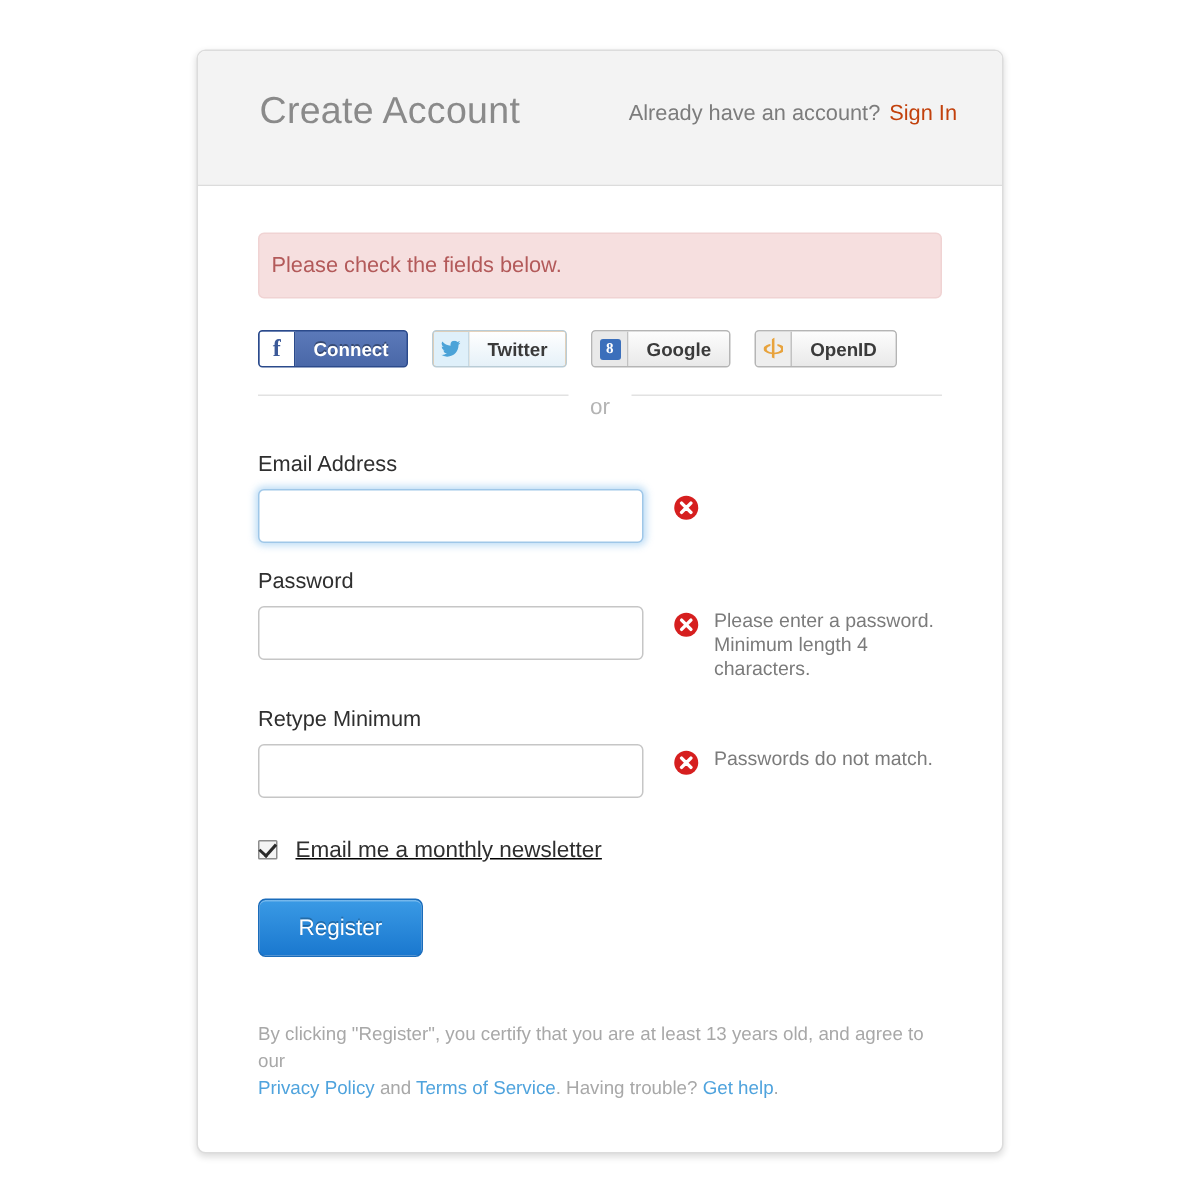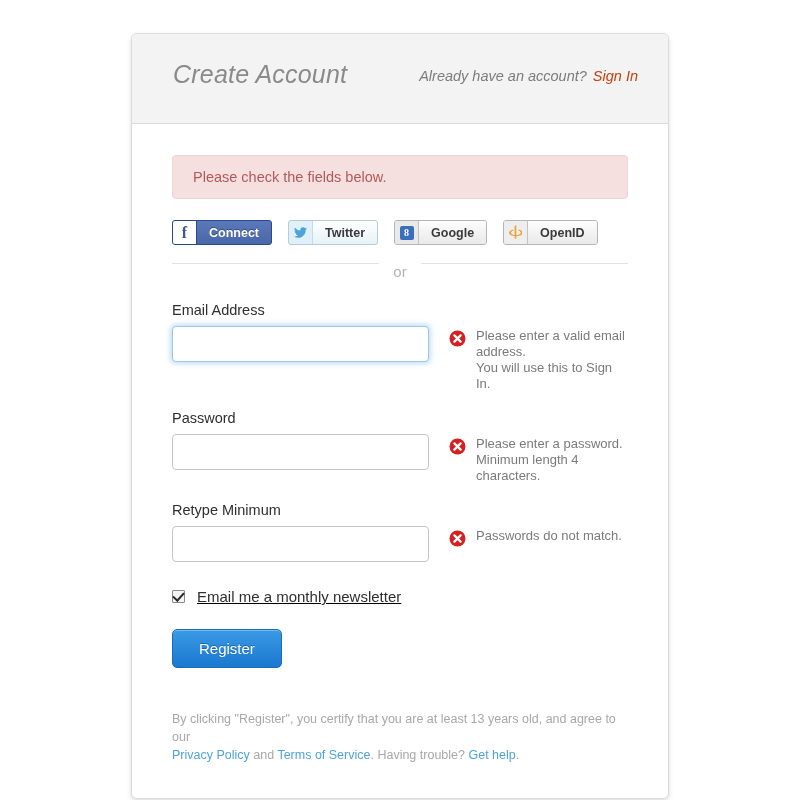--- a/index.html
+++ b/index.html
@@ -27,21 +27,20 @@
     box-shadow: 0 2px 5px rgba(0,0,0,0.14);
     box-sizing: border-box;
   }
 
   .card-header {
     height: 89px;
     background: #f3f3f3;
     border-bottom: 1px solid #dcdcdc;
     border-radius: 5px 5px 0 0;
     position: relative;
-    font-style: italic;
   }
   .page-title {
     position: absolute;
     left: 41px;
     top: 26px;
     font-size: 25px;
     font-weight: 300;
     color: #8a8a8a;
     letter-spacing: 0.2px;
     white-space: nowrap;
@@ -65,21 +64,21 @@
     padding: 31px 40px 34px 40px;
   }
 
   
   .alert {
     background: #f6dfdf;
     border: 1px solid #f0d3d3;
     border-radius: 4px;
     color: #b35a5a;
     font-size: 14.5px;
-    padding: 13px 20px;
+    padding: 13px 8px;
     margin-bottom: 21px;
   }
 
   
   .social-row {
     display: flex;
     gap: 16px;
     margin-bottom: 18px;
   }
   .social-btn {
@@ -390,24 +389,20 @@
     <div class="field-block">
       <div class="field-label">Email Address</div>
       <div class="field-row">
         <input class="text-input focused" type="text" placeholder="" style="">
         <div class="error-group">
           <span class="error-icon">
             <svg width="17" height="17" viewBox="0 0 17 17" aria-hidden="true">
               <circle cx="8.5" cy="8.5" r="8" fill="#d61f1f"></circle>
               <path d="M5.4 5.4l6.2 6.2M11.6 5.4l-6.2 6.2" stroke="#ffffff" stroke-width="2.3" stroke-linecap="round"></path>
             </svg>
-          </span>
-          <span class="error-texts">
-            <span class="error-msg">Please enter a valid email address.</span>
-            <span class="error-hint">You will use this to Sign In.</span>
           </span>
         </div>
       </div>
     </div>
 
     
     <div class="field-block">
       <div class="field-label">Password</div>
       <div class="field-row">
         <input class="text-input" type="password" placeholder="" style="">

